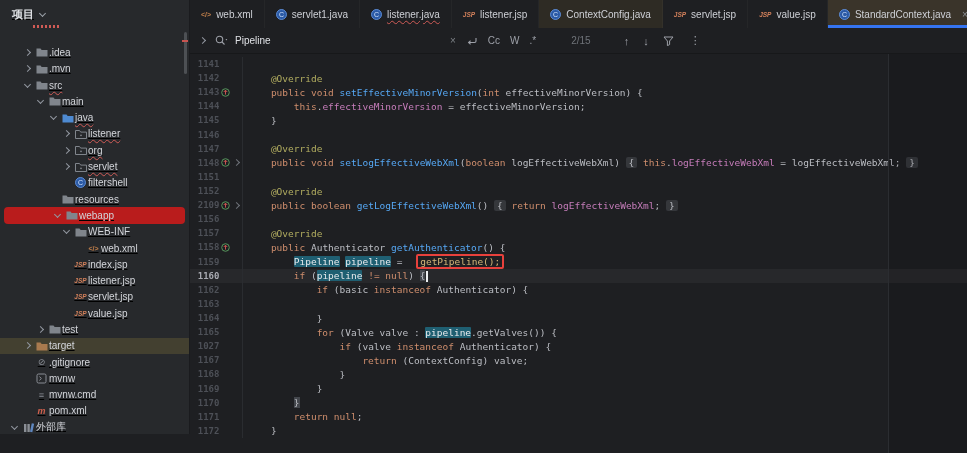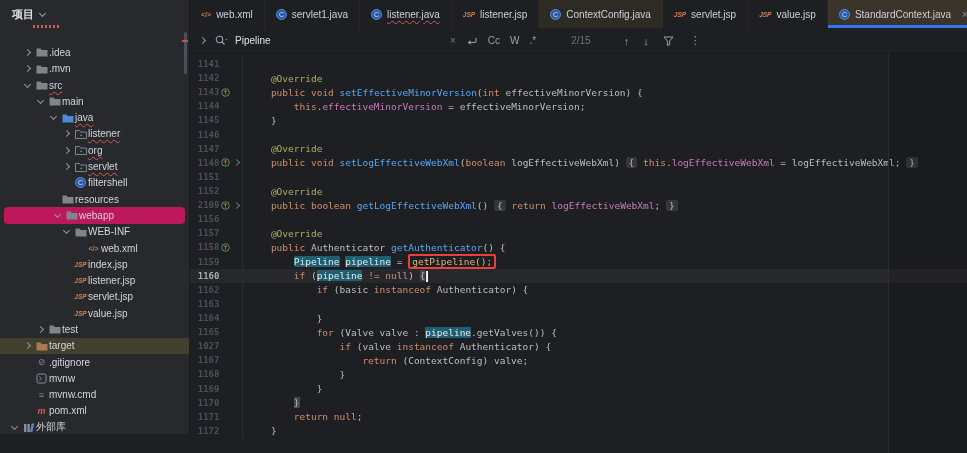--- a/index.html
+++ b/index.html
@@ -2,28 +2,28 @@
 <html><head>
 <meta charset="utf-8">
 <style>
   * { margin:0; padding:0; box-sizing:border-box; }
   html,body { width:967px; height:453px; overflow:hidden; background:#1e1f22;
     font-family:"Liberation Sans","DejaVu Sans",sans-serif; }
   .app { position:absolute; inset:0; }
 
   
   .sidebar { position:absolute; left:0; top:0; width:190px; height:434px;
-    background:#27292c; border-right:1px solid #1a1b1e; overflow:hidden; }
+    background:#27292c; border-right:1px solid #1a1b1e; overflow:hidden;text-decoration:underline; }
   .sb-header { height:28px; display:flex; align-items:center; gap:6px; padding-left:12px;
     color:#dfe1e5; font-size:11px; font-weight:bold; }
   .tree { position:relative; }
   .tree-row { height:16.3px; display:flex; align-items:center; font-size:10px;
     color:#d3d5da; white-space:nowrap; position:relative; }
   .tree-row .lbl2 { color:#797d83; margin-left:5px; }
-  .tree-row.sel-gray  { background:#be185d; border-radius:4px; margin:0 4px; }
+  .tree-row.sel-gray  { background:#b91c1c; border-radius:4px; margin:0 4px; }
   .tree-row.sel-brown { background:#434030; }
   .chev { width:5px; height:5px; border-right:1.3px solid #9297a0; border-bottom:1.3px solid #9297a0;
     display:inline-block; flex:none; }
   .chev.closed { transform:rotate(-45deg); margin-right:2px; }
   .chev.open   { transform:rotate(45deg); margin-bottom:2px; margin-right:2px; }
   .chev-slot { width:11px; flex:none; display:flex; justify-content:center; align-items:center; }
   .ticon { width:15px; flex:none; display:flex; justify-content:center; align-items:center; }
   .err-underline { text-decoration:underline; text-decoration-style:wavy;
     text-decoration-color:#cf5b56; text-decoration-thickness:1px; text-underline-offset:2px; }
   .sb-scroll { position:absolute; right:2px; top:32px; width:3px; height:42px;
@@ -79,21 +79,21 @@
   .gut-fold { width:10px; display:flex; justify-content:center; align-items:center; }
   .code-text { white-space:pre; color:#bcbec4; padding-left:5px; }
   .tk-k  { color:#cf8e6d; }
   .tk-an { color:#b3ae60;text-align:center; }
   .tk-md { color:#56a8f5; }
   .tk-f  { color:#c77dbb; }
   .tk-mc { color:#d5b778; }
   .tk-hl { background:#1f5f72; color:#e8eaed; border-radius:1px; }
   .tk-br { background:#43464c; }
   .tk-fb { background:#35373b; border-radius:2px; padding:0 3px; }
-  .redbox { border:2px solid #e8413c; border-radius:2px; padding:0 2px; margin:-2px 0; }
+  .redbox { border:2px solid #e8413c; border-radius:2px; padding:0 2px; margin:-2px 8px; }
   .caret { display:inline-block; width:2px; height:11px; background:#eceef0;
     vertical-align:middle; margin-left:1px; }
   svg { display:block; }
 </style>
 </head>
 <body>
 
 <div class="app">
 
   <div class="sidebar">

